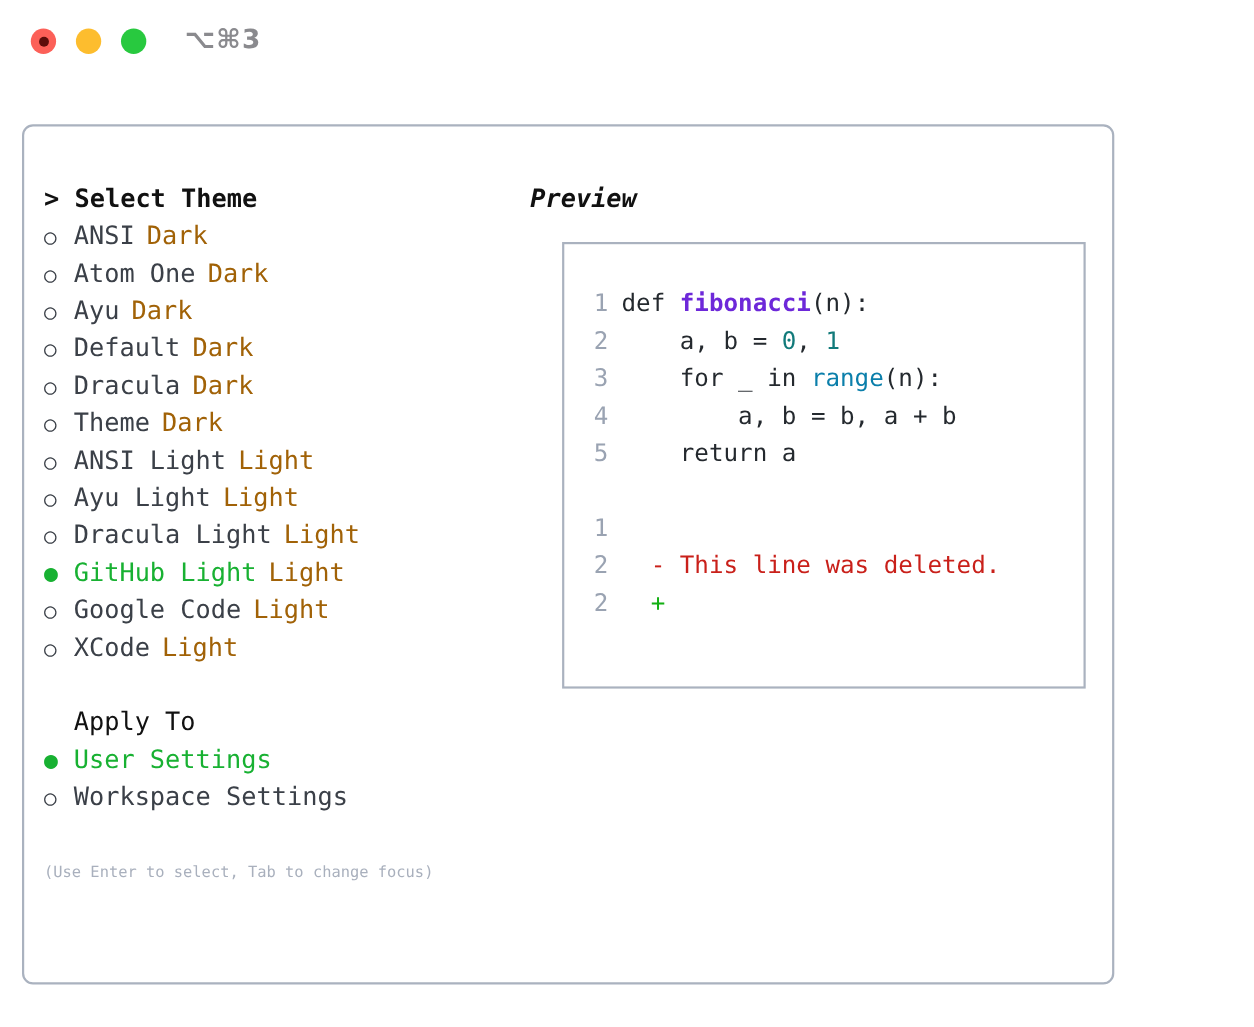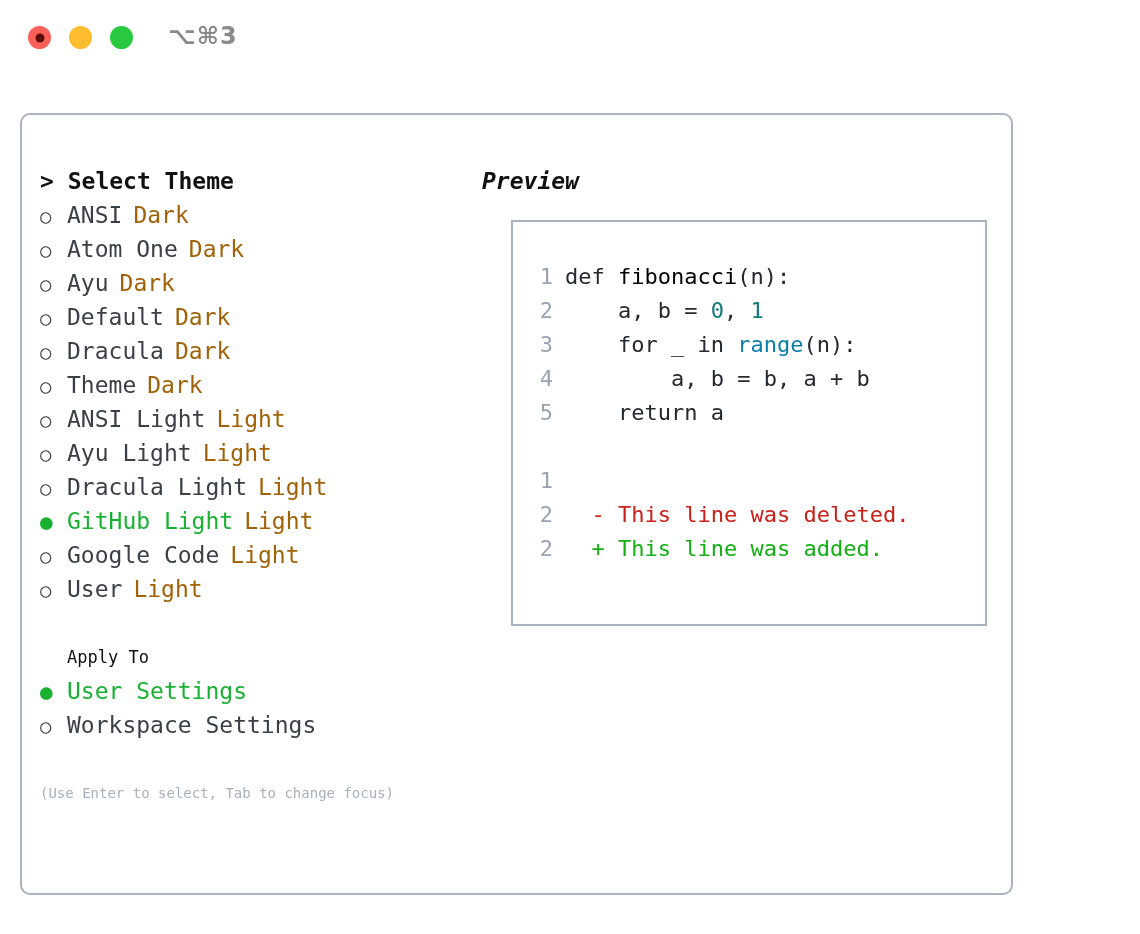--- a/index.html
+++ b/index.html
@@ -101,21 +101,21 @@
     color: #3b4048;
     font-size: 19px;
     line-height: 34px;
   }
   .bullet.selected { color: #18b132; font-size: 21px; }
   .row .name { color: #3b4048; }
   .row.selected .name { color: #18b132; }
   .row .tag  { color: #a16207; padding-left: 11px; }
   .section-gap { height: 34px; }
   .subhead {
-    font-size: 17px;
+    font-size: 23px;
     font-weight: 400;
     color: #111111;
     line-height: 34px;
     padding-left: 27px;
     white-space: pre;
   }
   .hint {
     margin-top: 34px;
     font-size: 14px;
     color: #a9b0bd;
@@ -155,21 +155,21 @@
   .ln {
     width: 26px;
     flex: 0 0 26px;
     text-align: right;
     color: #9aa3b2;
     padding-right: 12px;
   }
   .code {
     color: #24292e;
   }
-  .tok-fn   { color: #000000; }
+  .tok-fn   { color: #6d28d9; font-weight: bold; }
   .tok-num  { color: #117a7a; }
   .tok-call { color: #0b7fab; }
   .blank-line { height: 34px; }
   .d-ctx { color: #8a8f98; }
   .d-del { color: #c9201a; }
   .d-add { color: #13b013; }
 </style>
 </head>
 <body>
 
@@ -193,21 +193,21 @@
           <div class="row"><span class="bullet">○</span><span class="name">Atom One</span><span class="tag">Dark</span></div>
           <div class="row"><span class="bullet">○</span><span class="name">Ayu</span><span class="tag">Dark</span></div>
           <div class="row"><span class="bullet">○</span><span class="name">Default</span><span class="tag">Dark</span></div>
           <div class="row"><span class="bullet">○</span><span class="name">Dracula</span><span class="tag">Dark</span></div>
           <div class="row"><span class="bullet">○</span><span class="name">Theme</span><span class="tag">Dark</span></div>
           <div class="row"><span class="bullet">○</span><span class="name">ANSI Light</span><span class="tag">Light</span></div>
           <div class="row"><span class="bullet">○</span><span class="name">Ayu Light</span><span class="tag">Light</span></div>
           <div class="row"><span class="bullet">○</span><span class="name">Dracula Light</span><span class="tag">Light</span></div>
           <div class="row selected"><span class="bullet selected">●</span><span class="name">GitHub Light</span><span class="tag">Light</span></div>
           <div class="row"><span class="bullet">○</span><span class="name">Google Code</span><span class="tag">Light</span></div>
-          <div class="row"><span class="bullet">○</span><span class="name">User</span><span class="tag">Light</span></div>
+          <div class="row"><span class="bullet">○</span><span class="name">XCode</span><span class="tag">Light</span></div>
         </div>
 
       <div class="section-gap"></div>
 
       <div class="subhead">Apply To</div>
       <div id="apply-list">
           <div class="row selected"><span class="bullet selected">●</span><span class="name">User Settings</span></div>
           <div class="row"><span class="bullet">○</span><span class="name">Workspace Settings</span></div>
         </div>
 
@@ -224,19 +224,19 @@
             <div class="code-line"><span class="ln">1</span><span><span class="code">def </span><span class="tok-fn">fibonacci</span><span class="code">(n):</span></span></div>
             <div class="code-line"><span class="ln">2</span><span><span class="code">    a, b = </span><span class="tok-num">0</span><span class="code">, </span><span class="tok-num">1</span></span></div>
             <div class="code-line"><span class="ln">3</span><span><span class="code">    for _ in </span><span class="tok-call">range</span><span class="code">(n):</span></span></div>
             <div class="code-line"><span class="ln">4</span><span><span class="code">        a, b = b, a + b</span></span></div>
             <div class="code-line"><span class="ln">5</span><span><span class="code">    return a</span></span></div>
           </div>
         <div class="blank-line"></div>
         <div id="diff-block">
             <div class="code-line"><span class="ln">1</span><span class="d-ctx">    </span></div>
             <div class="code-line"><span class="ln">2</span><span class="d-del">  - </span><span class="d-del">This line was deleted.</span></div>
-            <div class="code-line"><span class="ln">2</span><span class="d-add">  + </span><span class="d-add">This line was added.</span></div>
+            <div class="code-line"><span class="ln">2</span><span class="d-add">  + </span></div>
           </div>
       </div>
     </div>
 
   </div>
 </div>
 
 </body></html>

